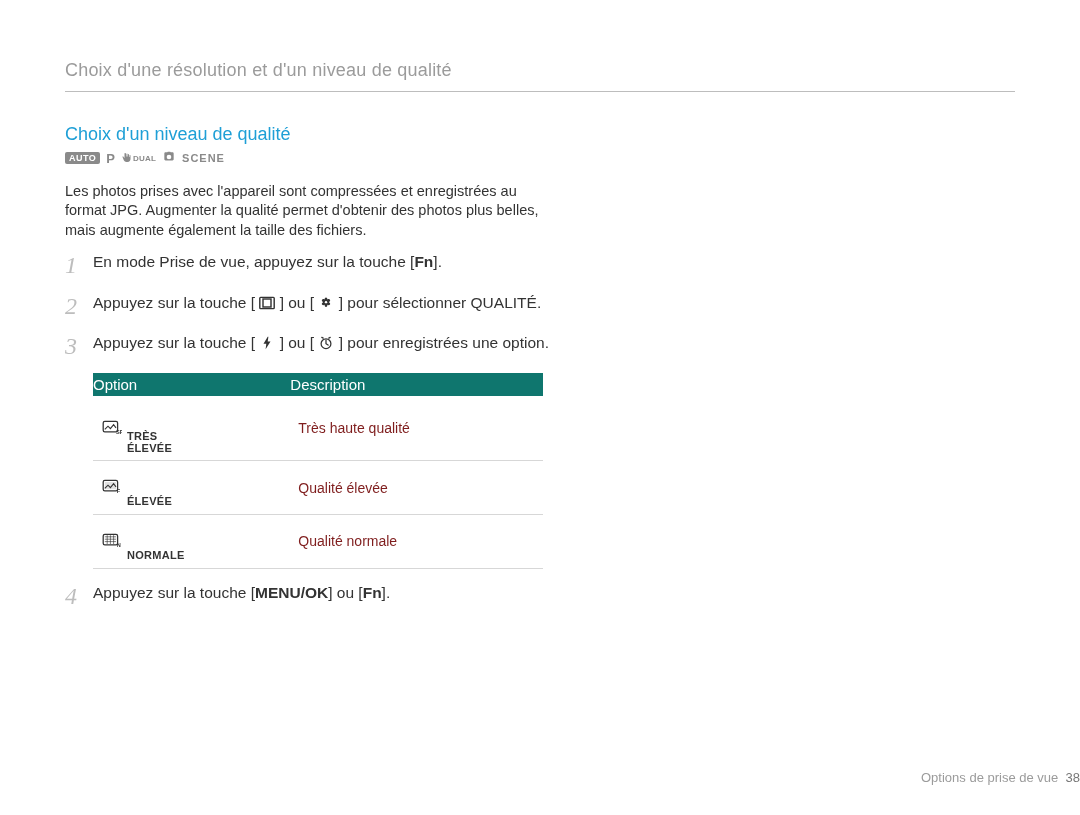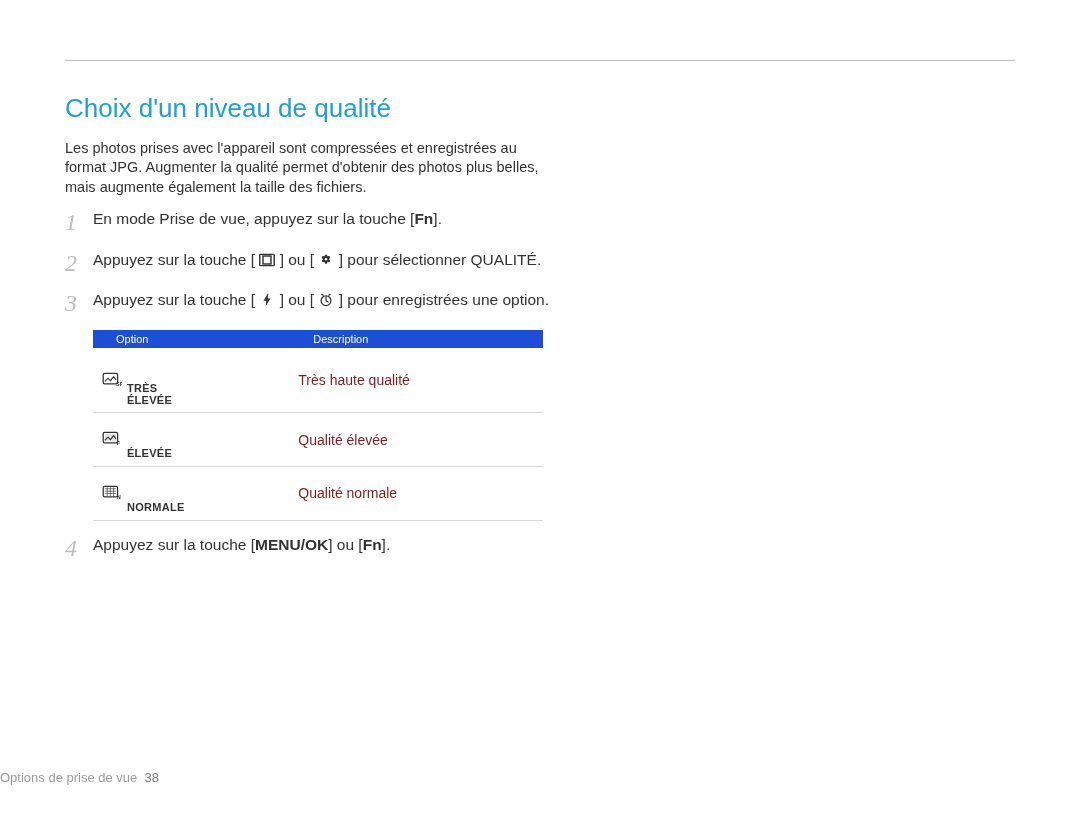--- a/index.html
+++ b/index.html
@@ -24,21 +24,21 @@
     font-weight: 300;
     padding-bottom: 10px;
     letter-spacing: 0.2px;
   }
   .rule {
     border: none;
     border-top: 1px solid #bdbdbd;
     margin: 0 0 32px 0;
   }
   .section-title {
-    font-size: 26px;
+    font-size: 18px;
     color: #1e9fd6;
     font-weight: 400;
     margin: 0 0 4px 0;
   }
   .mode-icons {
     display: flex;
     align-items: center;
     gap: 6px;
     margin-bottom: 10px;
     height: 18px;
@@ -121,26 +121,26 @@
   }
   .inline-icon svg { width:100%; height:100%; }
 
   table.opt {
     border-collapse: collapse;
     width: 450px;
     margin: 2px 0 4px 28px;
     font-size: 14px;
   }
   table.opt th {
-    background: #1d4ed8;
+    background: #0f766e;
     color: #fff;
     font-weight: 400;
     text-align: left;
-    padding: 3px 23px;
-    font-size: 11px;
+    padding: 3px 0;
+    font-size: 15px;
   }
   table.opt td {
     border-bottom: 1px solid #d7d7d7;
     padding: 6px 8px;
     vertical-align: middle;
     color: #7f1d1d;
   }
   table.opt td.opt-cell {
     white-space: nowrap;
     color:#333;
@@ -158,37 +158,54 @@
     font-weight: 700;
     letter-spacing: 0.3px;
     vertical-align: middle;
     line-height:1.05;
     color:#333;
     margin-top:29px;
   }
   .footer {
     position: absolute;
     bottom: 30px;
-    left: 0;
+    left: 16px;
     right: 0;
-    text-align: left;
+    text-align: right;
     font-size: 13px;
     color: #9b9b9b;
   }
   .footer .pg { color:#777; }
 </style>
 </head>
 <body>
 
 <div class="page">
 
+  <div class="running-head">Choix d'une résolution et d'un niveau de qualité</div>
   <hr class="rule">
 
   <h2 class="section-title">Choix d'un niveau de qualité</h2>
 
+  <div class="mode-icons">
+    <span class="auto-badge">AUTO</span>
+    <span class="p-mode">P</span>
+    <span class="dual-icon">
+      <svg class="hand-svg" viewBox="0 0 24 24">
+          <path d="M9 2c.6 0 1 .4 1 1v6h1V4c0-.6.4-1 1-1s1 .4 1 1v5h1V5c0-.6.4-1 1-1s1 .4 1 1v5h1V7c0-.6.4-1 1-1s1 .4 1 1v7c0 3-2 6-6 6h-2c-3 0-5-2-6-5l-2-5c-.2-.5 0-1 .5-1.2.5-.2 1 0 1.2.5L7 12V3c0-.6.4-1 1-1s1 .4 1 1z"></path>
+        </svg>
+      <span>DUAL</span>
+    </span>
+    <span class="photo-movie">
+      <svg viewBox="0 0 24 24" width="14" height="14" fill="#8a8a8a">
+          <path d="M4 6c0-1 1-2 2-2h3l1-1h4l1 1h3c1 0 2 1 2 2v10c0 1-1 2-2 2H6c-1 0-2-1-2-2V6zm8 2a4 4 0 100 8 4 4 0 000-8z"></path>
+        </svg>
+    </span>
+    <span class="scene">SCENE</span>
+  </div>
 
   <p class="intro">Les photos prises avec l'appareil sont compressées et enregistrées au format JPG. Augmenter la qualité permet d'obtenir des photos plus belles, mais augmente également la taille des fichiers.</p>
 
   <ol class="steps">
     <li>
       <span class="step-num">1</span>
       <span class="step-body">
         <span>En mode Prise de vue, appuyez sur la touche [</span><span class="key">Fn</span><span>].</span>
       </span>
     </li>

